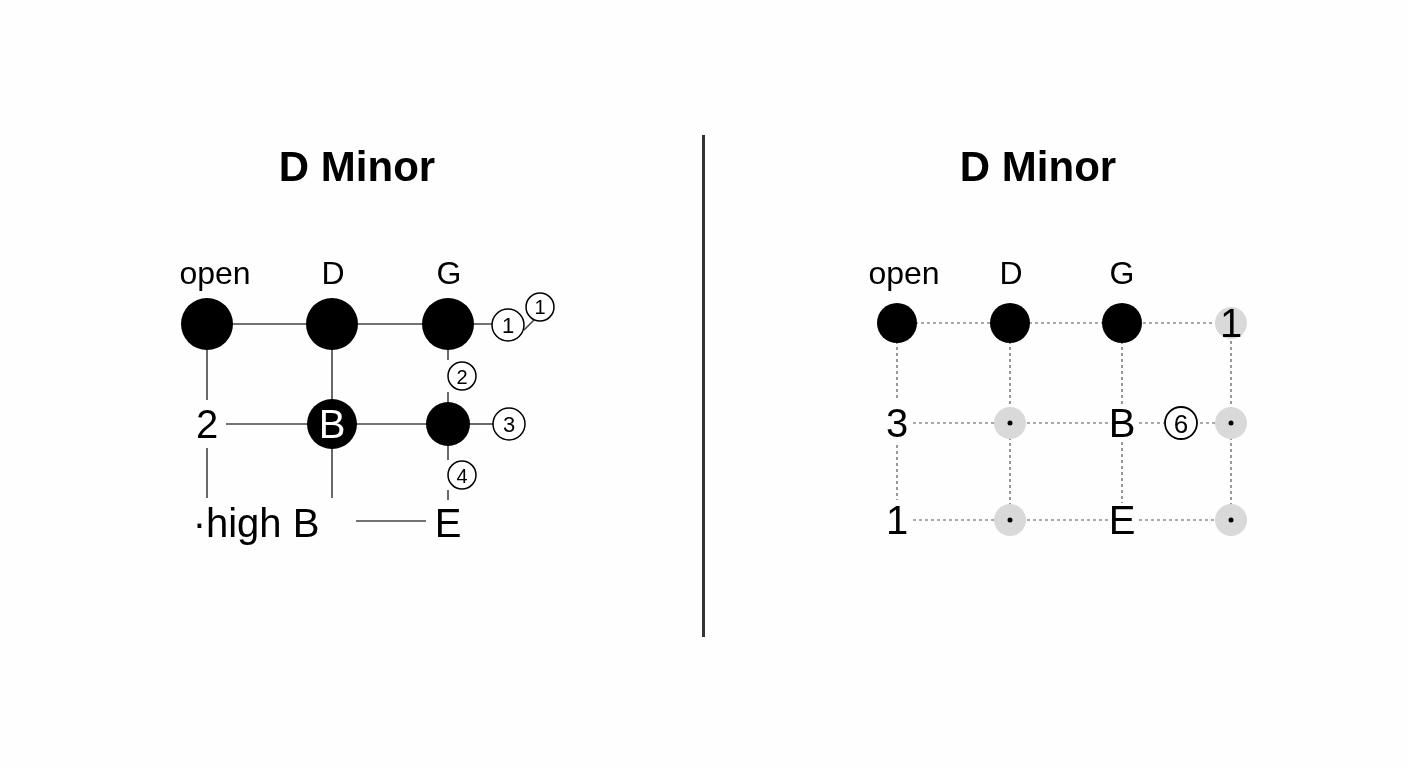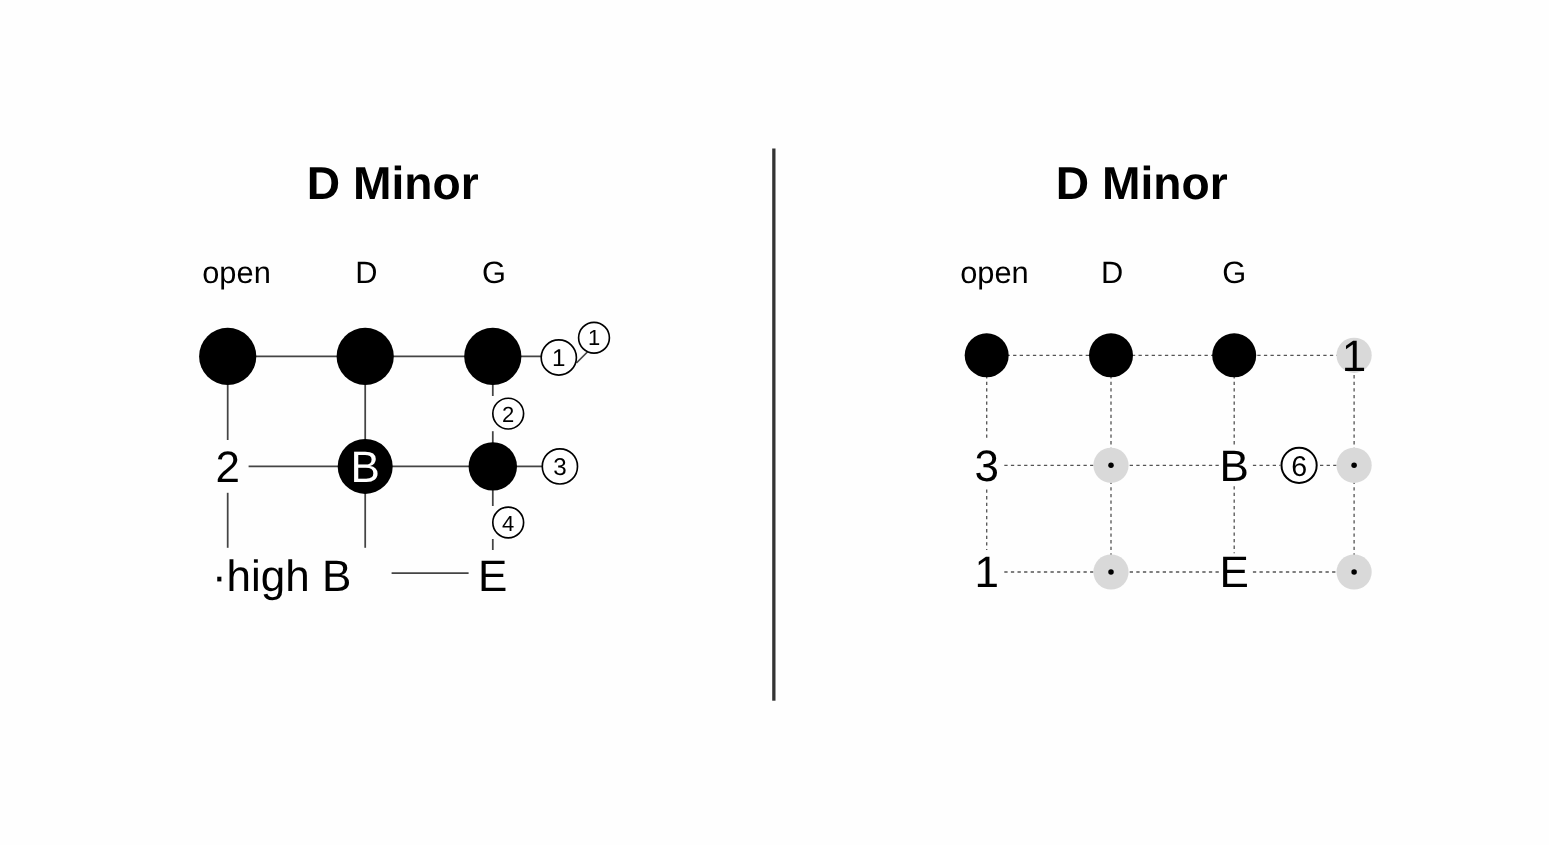--- a/index.html
+++ b/index.html
@@ -1,19 +1,19 @@
 <!DOCTYPE html>
 <html><head>
 <meta charset="utf-8">
 <style>
   html, body { margin:0; padding:0; }
   body { width:1408px; height:768px; background:#fefefe; position:relative; overflow:hidden;
          font-family:"Liberation Sans", sans-serif; color:#000; }
   .title { position:absolute; font-weight:bold; font-size:42px; transform:translateX(-50%); white-space:nowrap; top:143px;text-align:right; }
-  .hdr { position:absolute; font-size:28px; transform:translate(-50%,0); top:232px; white-space:nowrap; }
+  .hdr { position:absolute; font-size:32px; transform:translate(-50%,0); top:255px; white-space:nowrap; }
   .divider { position:absolute; left:702px; top:135px; width:3px; height:502px; background:#333; }
   svg { position:absolute; left:0; top:0; }
   .lbl { font-family:"Liberation Sans", sans-serif; }
 </style>
 </head>
 <body>
 
 <div class="title" style="left:357px;">D Minor</div>
 <div class="title" style="left:1038px;">D Minor</div>
 

